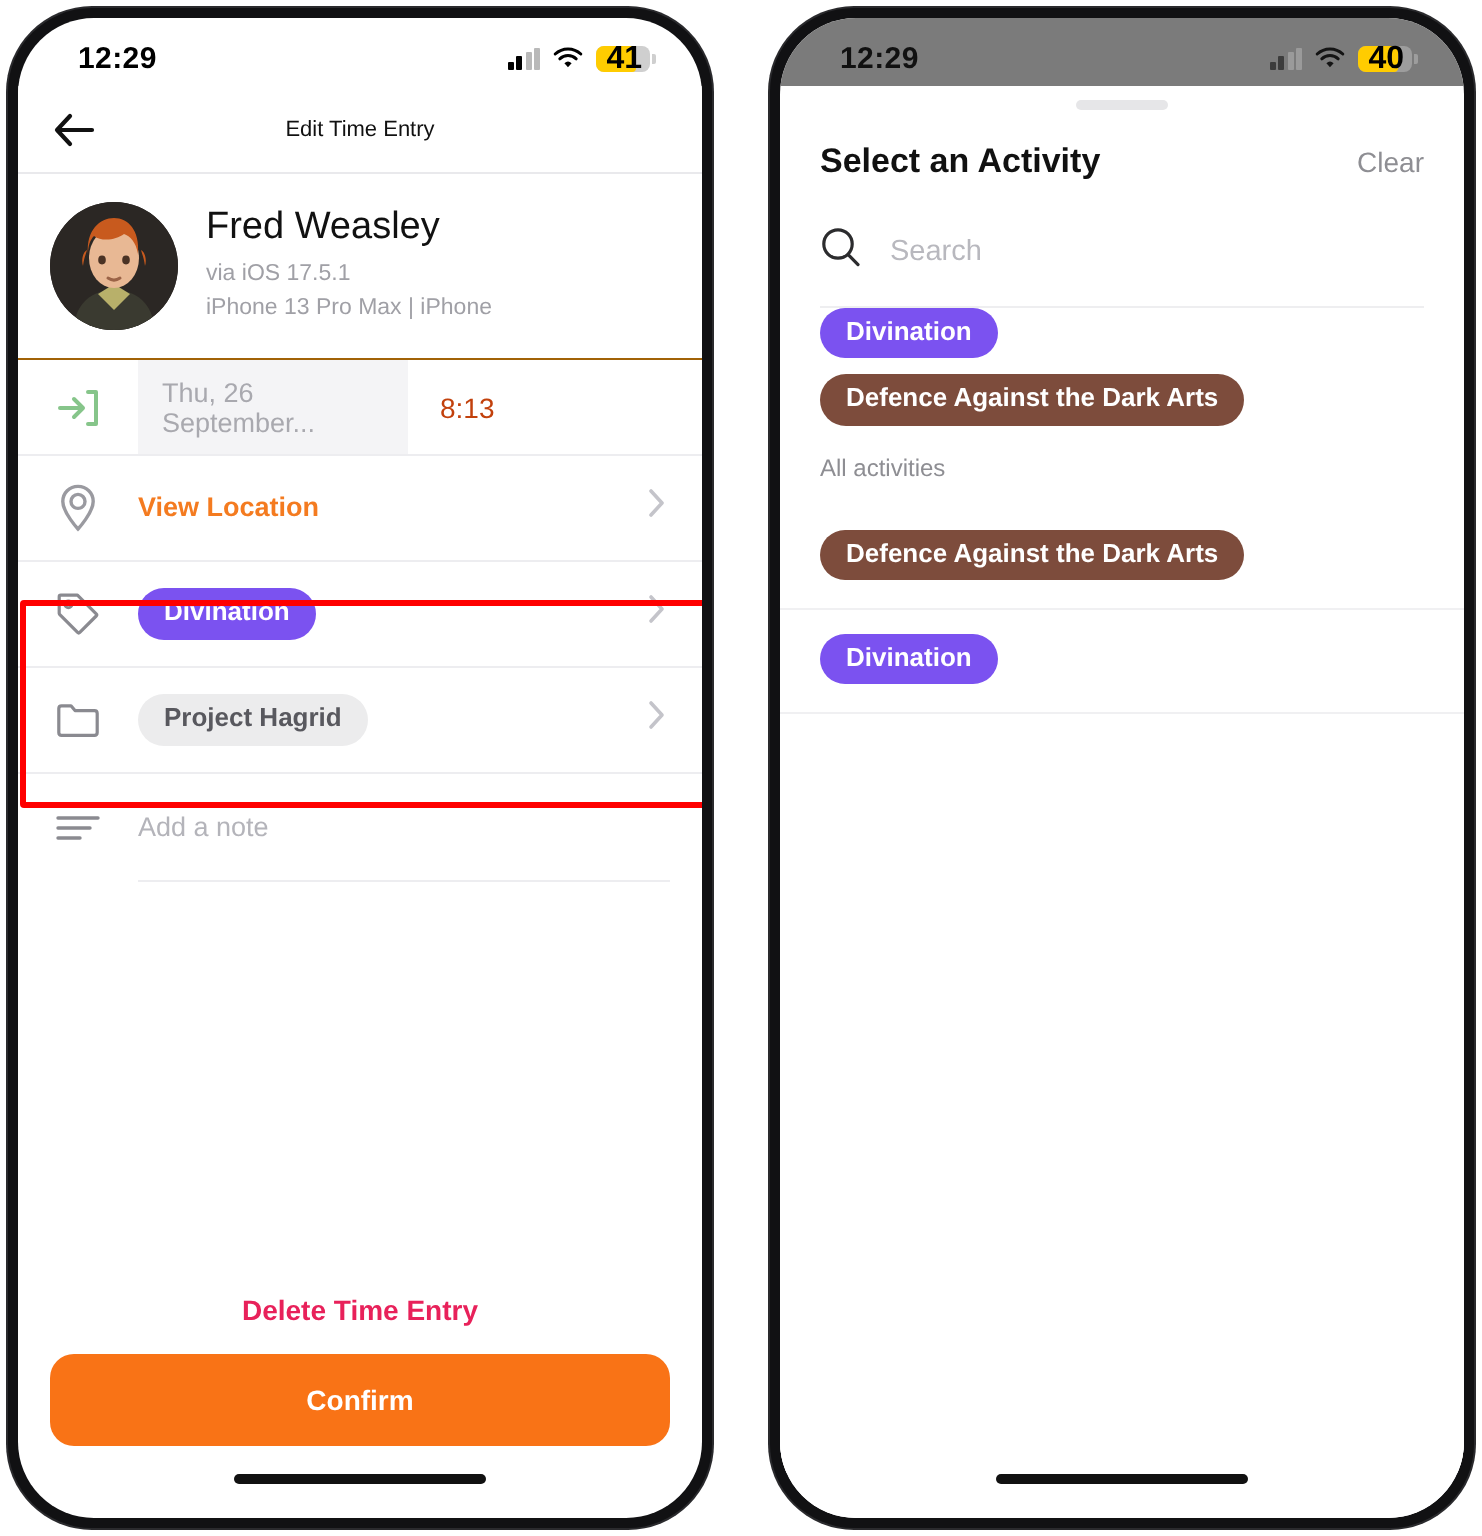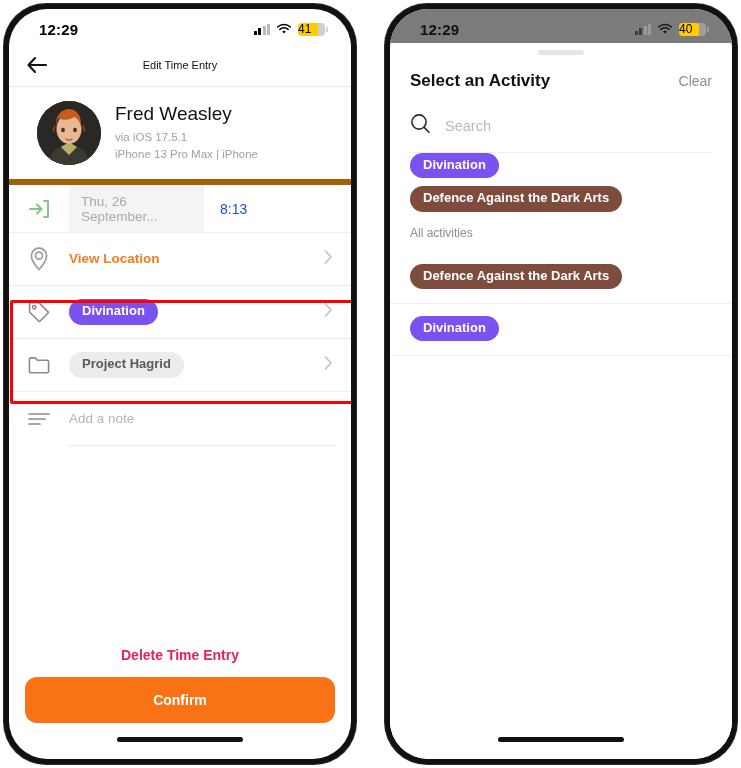--- a/index.html
+++ b/index.html
@@ -49,22 +49,22 @@
   .batt {
     position: relative; width: 27px; height: 13px;
     border-radius: 4px; background: #cfcfcf; display:flex; align-items:center;
   }
   .statusbar.dim .batt { background: #9d9d9d; }
   .batt .fill {
     position:absolute; left:0; top:0; bottom:0; width: 20px;
     background: #ffcc00; border-radius: 4px 2px 2px 4px;
   }
   .batt .lvl {
-    position: relative; z-index:2; width: 100%; text-align:left;
-    font-size: 12px; font-weight: normal; color:#000; line-height: 13px;
+    position: relative; z-index:2; width: 100%; text-align:right;
+    font-size: 16px; font-weight: bold; color:#000; line-height: 13px;
     padding-right: 4px;
   }
   .batt .cap {
     position:absolute; right:-3px; top:4px; width:2px; height:5px;
     background:#cfcfcf; border-radius: 0 1px 1px 0;
   }
   .statusbar.dim .batt .cap { background:#9d9d9d; }
 
   
   .navbar {
@@ -75,40 +75,40 @@
     position:absolute; left: 14px; top: 50%; transform: translateY(-50%);
     width: 28px; height: 28px; display:flex; align-items:center; justify-content:center;
     cursor: pointer;
   }
   .nav-title {
     width: 100%; text-align:center; font-size: 11px; font-weight: normal; color:#111;
   }
 
   .profile {
     display:flex; align-items:center; gap: 14px;
-    padding: 14px 16px 14px 28px;
-    border-bottom: 6px solid #a16207; background:#fff;
+    padding: 14px 16px 14px 16px;
+    border-bottom: 1px solid #a16207; background:#fff;
   }
   .avatar {
     width: 64px; height: 64px; border-radius: 50%;
     background: #2e2a27; overflow:hidden; flex: none; position:relative;
   }
   .avatar svg { display:block; }
   .pname { font-size: 19px; color:#111; line-height: 1.15; margin-bottom: 4px; }
   .pmeta { font-size: 11.5px; color:#a0a0a6; line-height: 1.5; }
 
   .timerow { display:flex; height: 48px; border-bottom: 1px solid #ededf0; background:#fff; }
   .timerow .ico { width: 60px; display:flex; align-items:center; justify-content:center; }
   .date-cell {
     flex: 0 0 135px; background: #f4f4f6; display:flex; align-items:center;
     padding-left: 12px; font-size: 13.5px; color: #a9a9af; cursor:pointer;
   }
   .time-cell {
     flex: 1; display:flex; align-items:center; padding-left: 16px;
-    font-size: 14px; color:#1d4ed8; font-weight: 500; cursor:pointer; background:#fff;
+    font-size: 14px; color:#c2410c; font-weight: 500; cursor:pointer; background:#fff;
   }
 
   .row {
     display:flex; align-items:center; min-height: 53px;
     border-bottom: 1px solid #ededf0; background:#fff; position:relative;
   }
   .row .ico { width: 60px; display:flex; align-items:center; justify-content:center; flex:none; }
   .row .body { flex:1; padding-right: 30px; }
   .row .chev { position:absolute; right: 18px; top:50%; transform: translateY(-50%); }
   .loc-title { font-size: 13.5px; color:#111; line-height: 1.35; }

